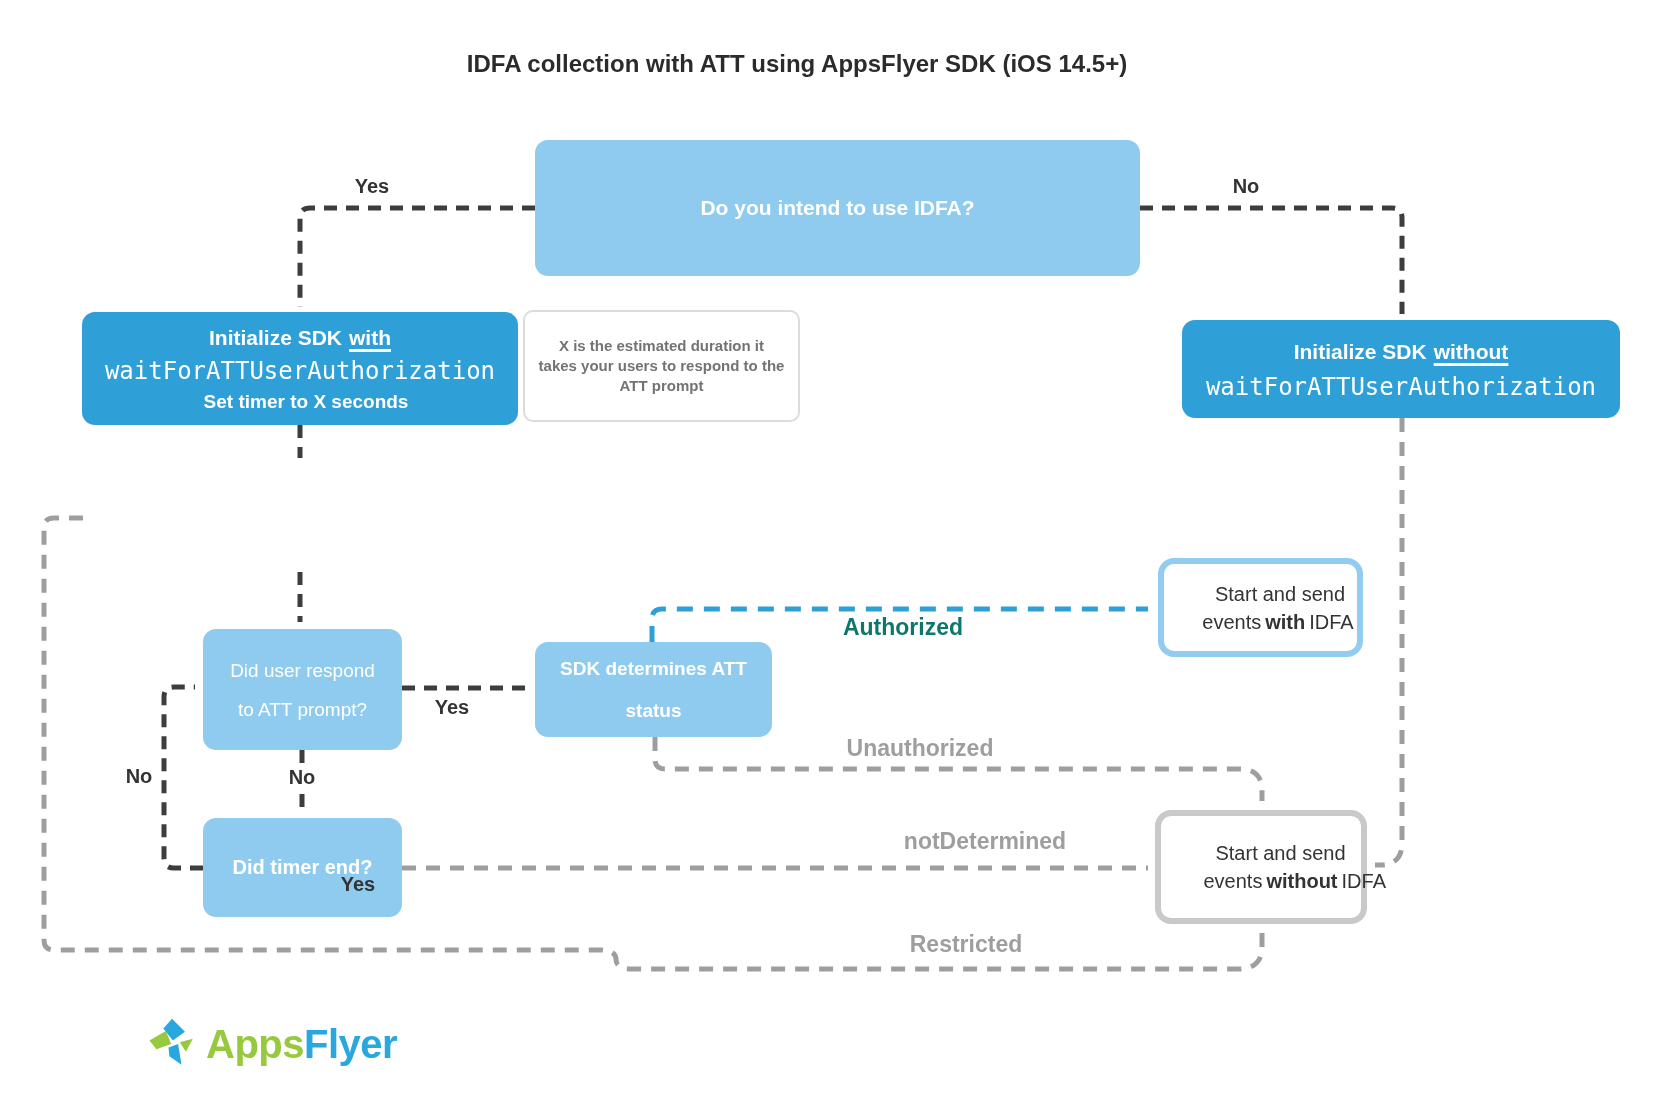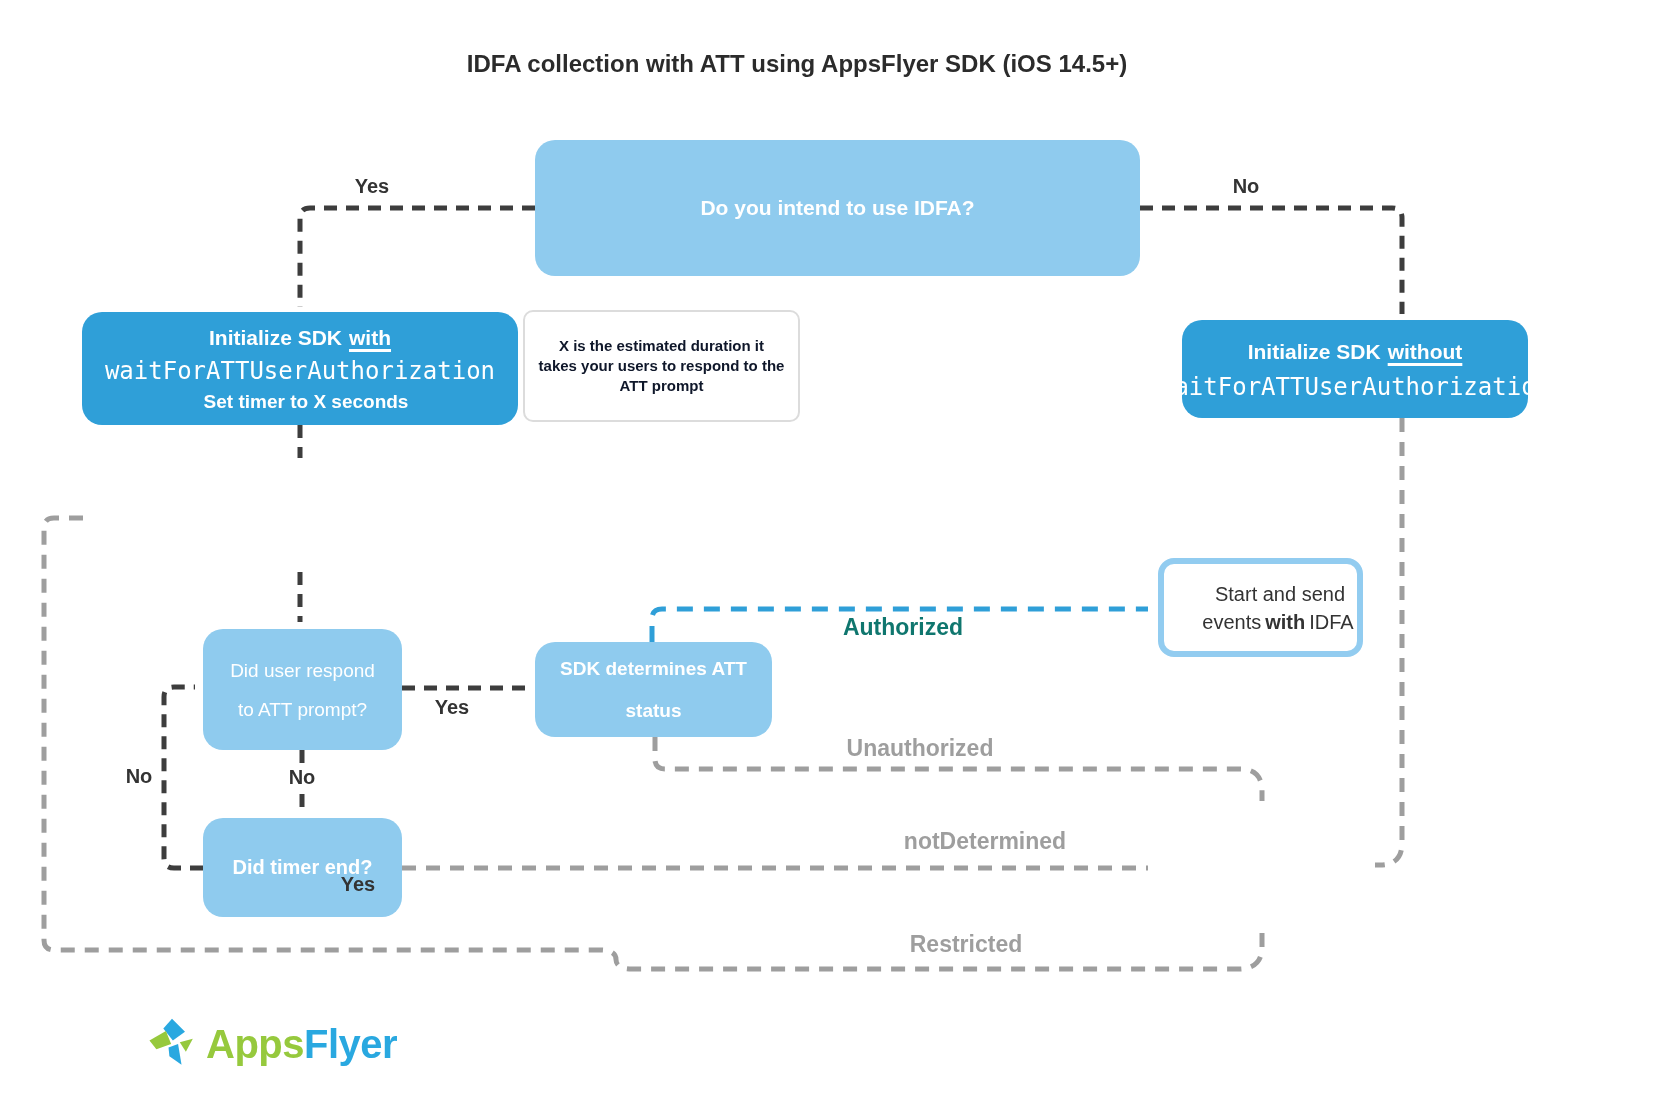--- a/index.html
+++ b/index.html
@@ -13,33 +13,33 @@
   .edge-gray{stroke:#9e9e9e;stroke-width:5;stroke-dasharray:14 10;}
   .edge-blue{stroke:#2f9fd8;stroke-width:5;stroke-dasharray:16 11;}
 
   .title{
     position:absolute;left:797px;top:50px;transform:translateX(-50%);
     font-size:24px;font-weight:bold;color:#2b2b2b;white-space:nowrap;margin:0;
   }
 
   .node{
     position:absolute;display:flex;flex-direction:column;align-items:center;justify-content:center;
-    text-align:center;box-sizing:border-box;border-radius:20px;
+    text-align:center;box-sizing:border-box;border-radius:13px;
   }
   .dark-blue{background:#2f9fd8;color:#ffffff;}
   .light-blue{background:#8fcbee;color:#ffffff;}
-  .note-box{background:#ffffff;border:2px solid #dcdcdc;border-radius:10px;color:#0f172a;}
+  .note-box{background:#ffffff;border:2px solid #dcdcdc;border-radius:10px;color:#737373;}
   .result{background:#ffffff;color:#333333;border-radius:16px;padding-left:37px;}
   .result-with{border:6px solid #92ccf0;}
   .result-without{border:6px solid #c9c9c9;}
 
   .n-decision{left:535px;top:140px;width:605px;height:136px;font-size:21px;font-weight:bold;}
   .n-initwith{left:82px;top:312px;width:436px;height:113px;row-gap:3px;}
   .n-note{left:523px;top:310px;width:277px;height:112px;}
-  .n-initwithout{left:1182px;top:320px;width:346px;height:98px;row-gap:5px;}
+  .n-initwithout{left:1182px;top:320px;width:438px;height:98px;row-gap:5px;}
   .n-call{left:83px;top:458px;width:435px;height:114px;row-gap:6px;}
   .n-diduser{left:203px;top:629px;width:199px;height:121px;}
   .n-sdk{left:535px;top:642px;width:237px;height:95px;}
   .n-timer{left:203px;top:818px;width:199px;height:99px;font-size:20px;font-weight:bold;}
   .n-withidfa{left:1158px;top:558px;width:205px;height:99px;}
   .n-withoutidfa{left:1155px;top:810px;width:212px;height:114px;}
 
   .box-line-bold{font-size:21px;font-weight:bold;line-height:30px;}
   .box-line-small{font-size:19px;font-weight:bold;line-height:26px;margin-left:12px;}
   .code{
@@ -150,20 +150,25 @@
   <div class="node light-blue n-sdk">
     <div class="wrap-sdk">SDK determines ATT status</div>
   </div>
 
   <div class="node result result-with n-withidfa">
     <div class="result-text wrap-with">
       <span>Start and send events</span><span class="em">with</span><span>IDFA</span>
     </div>
   </div>
 
+  <div class="node result result-without n-withoutidfa">
+    <div class="result-text wrap-without">
+      <span>Start and send events</span><span class="em">without</span><span>IDFA</span>
+    </div>
+  </div>
 
   <div class="edge-label lbl-dark l-yes-left">Yes</div>
   <div class="edge-label lbl-dark l-no-right">No</div>
   <div class="edge-label lbl-dark l-yes-mid">Yes</div>
   <div class="edge-label lbl-dark lbl-bg l-no-down">No</div>
   <div class="edge-label lbl-dark l-no-loop">No</div>
   <div class="edge-label lbl-dark l-yes-timer">Yes</div>
   <div class="edge-label lbl-blue l-authorized">Authorized</div>
   <div class="edge-label lbl-gray l-unauthorized">Unauthorized</div>
   <div class="edge-label lbl-gray l-notdetermined">notDetermined</div>

